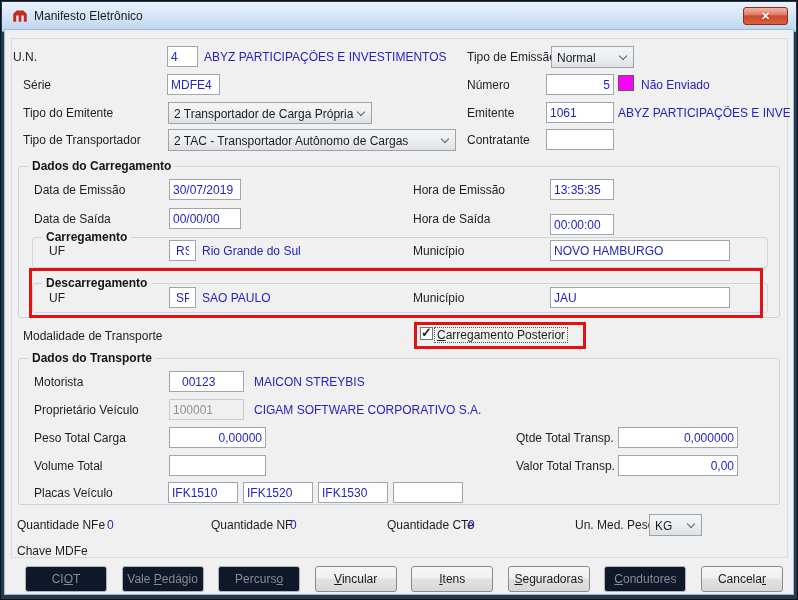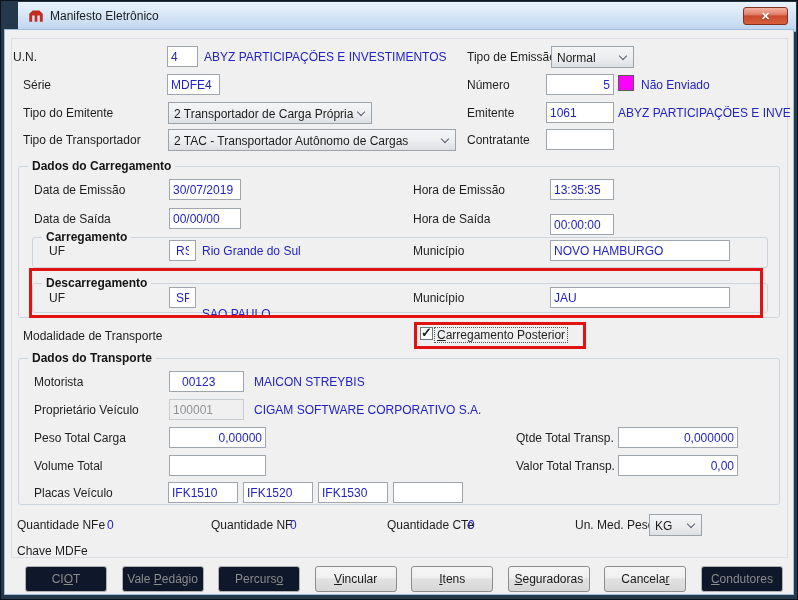--- a/index.html
+++ b/index.html
@@ -1,21 +1,21 @@
 <!DOCTYPE html>
 <html><head>
 <meta charset="utf-8">
 <style>
   * { box-sizing: border-box; margin: 0; padding: 0; }
   html,body { width:798px; height:600px; font-family:"Liberation Sans",sans-serif; }
   .win { position:relative; width:798px; height:600px; background:#24384C; border:1px solid #0B1219; overflow:hidden; }
   .client { position:absolute; left:3px; top:28px; right:3px; bottom:4px; background:#F0F0F0; border:1px solid #9DBBDB; }
   .titlebar { position:absolute; left:1px; top:1px; right:1px; height:30px;
     background:linear-gradient(180deg,#EAF3FC 0%,#D6E6F7 45%,#BDD4EE 100%);
-    border-bottom:1px solid #96AEC8;margin-left:16px; }
+    border-bottom:1px solid #96AEC8; }
   .titlebar .ttl { position:absolute; left:32px; top:7px; font-size:12px; color:#1C1C1C; }
   .appicon { position:absolute; left:9px; top:5px; width:18px; height:18px; }
   .closebtn { position:absolute; right:8px; top:5px; width:45px; height:18px; border:1px solid #83321F; border-radius:3px;
     background:linear-gradient(180deg,#F4B4A4 0%,#E0806B 40%,#CC4A2D 50%,#D8603C 100%);
     color:#FFF; font-size:11px; font-weight:bold; text-align:center; line-height:16px; text-shadow:0 1px 1px rgba(0,0,0,.45); cursor:default; }
   .panel { position:absolute; left:10px; top:37px; width:777px; height:520px; border:1px solid #DADEE2; }
   .lbl { position:absolute; font-size:12px; color:#1E1E1E; white-space:nowrap; line-height:14px; }
   .bval { position:absolute; font-size:12px; color:#2323C4; white-space:nowrap; line-height:14px; overflow:hidden; }
   .tb { position:absolute; height:21px; border:1px solid #9FA6AD; background:#FFF; color:#2323C4;
     font-family:"Liberation Sans",sans-serif; font-size:12px; padding:0 3px; }
@@ -111,21 +111,21 @@
   <span class="bval" style="left:201px;top:243px">Rio Grande do Sul</span>
   <span class="lbl" style="left:412px;top:243px">Município</span>
   <input class="tb" style="left: 549px; top: 239px; width: 180px;" value="NOVO HAMBURGO">
 
   <div class="annot" style="left: 28px; top: 267px; width: 734px; height: 50px; border-color: rgb(224, 18, 18);"></div>
 
   <div class="grp" style="left:31px;top:282px;width:736px;height:30px"></div>
   <span class="gtitle" style="left:41px;top:275px">Descarregamento</span>
   <span class="lbl" style="left:48px;top:290px">UF</span>
   <input class="tb center" style="left: 168px; top: 286px; width: 27px;" value="SP">
-  <span class="bval" style="left:201px;top:306px">SAO PAULO</span>
+  <span class="bval" style="left:201px;top:290px">SAO PAULO</span>
   <span class="lbl" style="left:412px;top:290px">Município</span>
   <input class="tb" style="left: 549px; top: 286px; width: 180px;" value="JAU">
 
   <span class="lbl" style="left:22px;top:328px">Modalidade de Transporte</span>
   <div class="annot" style="left: 413px; top: 321px; width: 172px; height: 27px; border-color: rgb(224, 18, 18);"></div>
   <div class="checkbox checked" style="left:419px;top:326px">
     <span class="check-glyph">✓</span>
   </div>
   <span class="chklbl" style="left:434px;top:327px"><u>C</u>arregamento Posterior</span>
 
@@ -171,17 +171,17 @@
   <span class="lbl" style="left:16px;top:543px">Chave MDFe</span>
   <span class="bval" style="left:110px;top:543px"></span>
 
   <div class="btnrow">
     <button class="btn" disabled="">CI<u>O</u>T</button>
     <button class="btn" disabled="">Vale <u>P</u>edágio</button>
     <button class="btn" disabled="">Percurs<u>o</u></button>
     <button class="btn"><u>V</u>incular</button>
     <button class="btn"><u>I</u>tens</button>
     <button class="btn"><u>S</u>eguradoras</button>
+    <button class="btn" disabled=""><u>C</u>ondutores</button>
     <button class="btn">Cancela<u>r</u></button>
-    <button class="btn" disabled=""><u>C</u>ondutores</button>
   </div>
 
 </div>
 
 </body></html>

